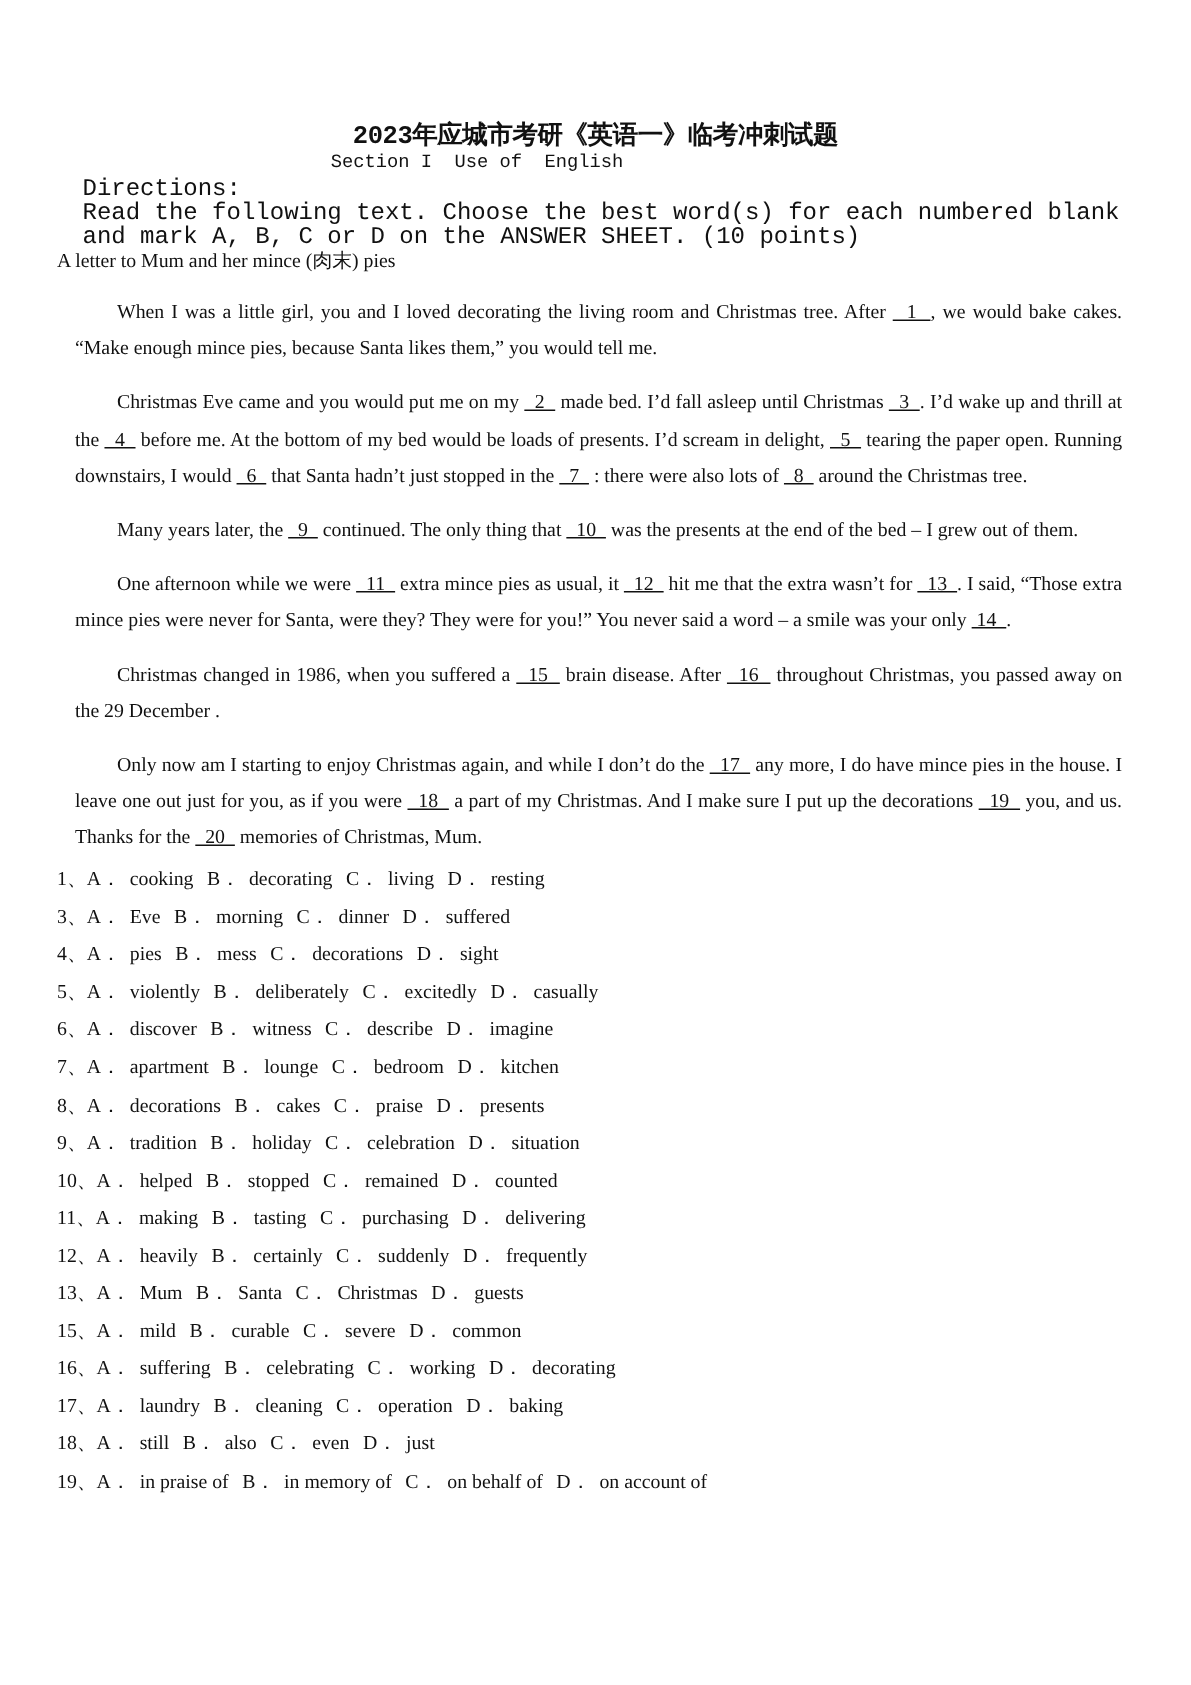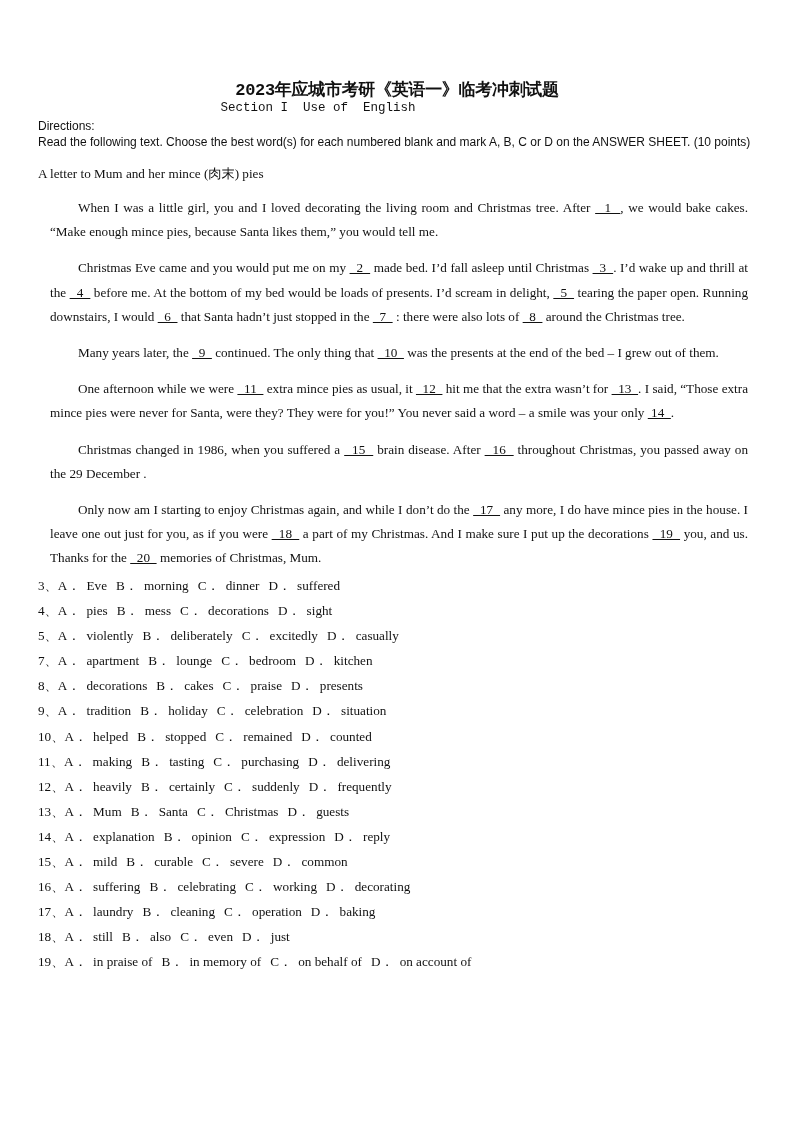--- a/index.html
+++ b/index.html
@@ -7,22 +7,22 @@
   .page { position: absolute; left: 0; top: 0; width: 794px; height: 1123px; }
   .title {
     position: absolute; top: 78px; left: 0; width: 794px; text-align: center;
     font-family: Liberation Mono, monospace; font-weight: bold; font-size: 17px; letter-spacing: -0.3px;
   }
   .subtitle {
     position: absolute; top: 101px; left: 0; width: 636px; text-align: center;
     font-family: "Liberation Mono", monospace; font-size: 12.5px; white-space: pre;
   }
   .mono {
-    position: absolute; left: 38px; width: 720px;
-    font-family: Liberation Sans, sans-serif; font-size: 12px; line-height: 16px; white-space: pre-wrap;
+    position: absolute; left: 55px; width: 720px;
+    font-family: Liberation Mono, monospace; font-size: 16px; line-height: 16px; white-space: pre-wrap;
   }
   .dir-label { top: 118px; }
   .dir-text { top: 134px; }
   .serif {
     font-family: "Liberation Serif", serif; font-size: 13.2px;
   }
   .letter-title { position: absolute; left: 38px; top: 165px; }
   .passage { position: absolute; left: 38px; top: 184px; width: 722px; }
   .para { margin: 12px; line-height: 24.2px; text-indent: 28px; text-align: justify; }
   .blank { text-decoration: underline; white-space: pre; }
@@ -43,30 +43,31 @@
   <div class="serif letter-title">A letter to Mum and her mince (肉末) pies</div>
   <div class="serif passage" id="passage">
       <p class="para"><span>When I was a little girl, you and I loved decorating the living room and Christmas tree. After </span><span class="blank">  1  </span><span>, we would bake cakes. “Make enough mince pies, because Santa likes them,” you would tell me.</span></p>
       <p class="para"><span>Christmas Eve came and you would put me on my </span><span class="blank">  2  </span><span> made bed. I’d fall asleep until Christmas </span><span class="blank">  3  </span><span>. I’d wake up and thrill at the </span><span class="blank">  4  </span><span> before me. At the bottom of my bed would be loads of presents. I’d scream in delight, </span><span class="blank">  5  </span><span> tearing the paper open. Running downstairs, I would </span><span class="blank">  6  </span><span> that Santa hadn’t just stopped in the </span><span class="blank">  7  </span><span> : there were also lots of </span><span class="blank">  8  </span><span> around the Christmas tree.</span></p>
       <p class="para"><span>Many years later, the </span><span class="blank">  9  </span><span> continued. The only thing that </span><span class="blank">  10  </span><span> was the presents at the end of the bed – I grew out of them.</span></p>
       <p class="para"><span>One afternoon while we were </span><span class="blank">  11  </span><span> extra mince pies as usual, it </span><span class="blank">  12  </span><span> hit me that the extra wasn’t for </span><span class="blank">  13  </span><span>. I said, “Those extra mince pies were never for Santa, were they? They were for you!” You never said a word – a smile was your only </span><span class="blank"> 14  </span><span>.</span></p>
       <p class="para"><span>Christmas changed in 1986, when you suffered a </span><span class="blank">  15  </span><span> brain disease. After </span><span class="blank">  16  </span><span> throughout Christmas, you passed away on the 29 December .</span></p>
       <p class="para"><span>Only now am I starting to enjoy Christmas again, and while I don’t do the </span><span class="blank">  17  </span><span> any more, I do have mince pies in the house. I leave one out just for you, as if you were </span><span class="blank">  18  </span><span> a part of my Christmas. And I make sure I put up the decorations </span><span class="blank">  19  </span><span> you, and us. Thanks for the </span><span class="blank">  20  </span><span> memories of Christmas, Mum.</span></p>
     </div>
   <div class="serif options" id="options">
+      <div class="opt-row"><span class="opt-num">1、</span><span class="opt"><span class="opt-letter">A．</span><span>cooking</span></span><span class="opt"><span class="opt-letter">B．</span><span>decorating</span></span><span class="opt"><span class="opt-letter">C．</span><span>living</span></span><span class="opt"><span class="opt-letter">D．</span><span>resting</span></span></div>
       <div class="opt-row"><span class="opt-num">3、</span><span class="opt"><span class="opt-letter">A．</span><span>Eve</span></span><span class="opt"><span class="opt-letter">B．</span><span>morning</span></span><span class="opt"><span class="opt-letter">C．</span><span>dinner</span></span><span class="opt"><span class="opt-letter">D．</span><span>suffered</span></span></div>
       <div class="opt-row"><span class="opt-num">4、</span><span class="opt"><span class="opt-letter">A．</span><span>pies</span></span><span class="opt"><span class="opt-letter">B．</span><span>mess</span></span><span class="opt"><span class="opt-letter">C．</span><span>decorations</span></span><span class="opt"><span class="opt-letter">D．</span><span>sight</span></span></div>
       <div class="opt-row"><span class="opt-num">5、</span><span class="opt"><span class="opt-letter">A．</span><span>violently</span></span><span class="opt"><span class="opt-letter">B．</span><span>deliberately</span></span><span class="opt"><span class="opt-letter">C．</span><span>excitedly</span></span><span class="opt"><span class="opt-letter">D．</span><span>casually</span></span></div>
+      <div class="opt-row"><span class="opt-num">6、</span><span class="opt"><span class="opt-letter">A．</span><span>discover</span></span><span class="opt"><span class="opt-letter">B．</span><span>witness</span></span><span class="opt"><span class="opt-letter">C．</span><span>describe</span></span><span class="opt"><span class="opt-letter">D．</span><span>imagine</span></span></div>
       <div class="opt-row"><span class="opt-num">7、</span><span class="opt"><span class="opt-letter">A．</span><span>apartment</span></span><span class="opt"><span class="opt-letter">B．</span><span>lounge</span></span><span class="opt"><span class="opt-letter">C．</span><span>bedroom</span></span><span class="opt"><span class="opt-letter">D．</span><span>kitchen</span></span></div>
       <div class="opt-row"><span class="opt-num">8、</span><span class="opt"><span class="opt-letter">A．</span><span>decorations</span></span><span class="opt"><span class="opt-letter">B．</span><span>cakes</span></span><span class="opt"><span class="opt-letter">C．</span><span>praise</span></span><span class="opt"><span class="opt-letter">D．</span><span>presents</span></span></div>
       <div class="opt-row"><span class="opt-num">9、</span><span class="opt"><span class="opt-letter">A．</span><span>tradition</span></span><span class="opt"><span class="opt-letter">B．</span><span>holiday</span></span><span class="opt"><span class="opt-letter">C．</span><span>celebration</span></span><span class="opt"><span class="opt-letter">D．</span><span>situation</span></span></div>
       <div class="opt-row"><span class="opt-num">10、</span><span class="opt"><span class="opt-letter">A．</span><span>helped</span></span><span class="opt"><span class="opt-letter">B．</span><span>stopped</span></span><span class="opt"><span class="opt-letter">C．</span><span>remained</span></span><span class="opt"><span class="opt-letter">D．</span><span>counted</span></span></div>
       <div class="opt-row"><span class="opt-num">11、</span><span class="opt"><span class="opt-letter">A．</span><span>making</span></span><span class="opt"><span class="opt-letter">B．</span><span>tasting</span></span><span class="opt"><span class="opt-letter">C．</span><span>purchasing</span></span><span class="opt"><span class="opt-letter">D．</span><span>delivering</span></span></div>
       <div class="opt-row"><span class="opt-num">12、</span><span class="opt"><span class="opt-letter">A．</span><span>heavily</span></span><span class="opt"><span class="opt-letter">B．</span><span>certainly</span></span><span class="opt"><span class="opt-letter">C．</span><span>suddenly</span></span><span class="opt"><span class="opt-letter">D．</span><span>frequently</span></span></div>
       <div class="opt-row"><span class="opt-num">13、</span><span class="opt"><span class="opt-letter">A．</span><span>Mum</span></span><span class="opt"><span class="opt-letter">B．</span><span>Santa</span></span><span class="opt"><span class="opt-letter">C．</span><span>Christmas</span></span><span class="opt"><span class="opt-letter">D．</span><span>guests</span></span></div>
-      <div class="opt-row"><span class="opt-num">14、</span><span class="opt"><span class="opt-letter">A．</span><span>explanation</span></span><span class="opt"><span class="opt-letter">B．</span><span>opinion</span></span><span class="opt"><span class="opt-letter">C．</span><span>expression</span></span><span class="opt"><span class="opt-letter">D．</span><span>reply</span></span></div>
       <div class="opt-row"><span class="opt-num">15、</span><span class="opt"><span class="opt-letter">A．</span><span>mild</span></span><span class="opt"><span class="opt-letter">B．</span><span>curable</span></span><span class="opt"><span class="opt-letter">C．</span><span>severe</span></span><span class="opt"><span class="opt-letter">D．</span><span>common</span></span></div>
       <div class="opt-row"><span class="opt-num">16、</span><span class="opt"><span class="opt-letter">A．</span><span>suffering</span></span><span class="opt"><span class="opt-letter">B．</span><span>celebrating</span></span><span class="opt"><span class="opt-letter">C．</span><span>working</span></span><span class="opt"><span class="opt-letter">D．</span><span>decorating</span></span></div>
       <div class="opt-row"><span class="opt-num">17、</span><span class="opt"><span class="opt-letter">A．</span><span>laundry</span></span><span class="opt"><span class="opt-letter">B．</span><span>cleaning</span></span><span class="opt"><span class="opt-letter">C．</span><span>operation</span></span><span class="opt"><span class="opt-letter">D．</span><span>baking</span></span></div>
       <div class="opt-row"><span class="opt-num">18、</span><span class="opt"><span class="opt-letter">A．</span><span>still</span></span><span class="opt"><span class="opt-letter">B．</span><span>also</span></span><span class="opt"><span class="opt-letter">C．</span><span>even</span></span><span class="opt"><span class="opt-letter">D．</span><span>just</span></span></div>
       <div class="opt-row"><span class="opt-num">19、</span><span class="opt"><span class="opt-letter">A．</span><span>in praise of</span></span><span class="opt"><span class="opt-letter">B．</span><span>in memory of</span></span><span class="opt"><span class="opt-letter">C．</span><span>on behalf of</span></span><span class="opt"><span class="opt-letter">D．</span><span>on account of</span></span></div>
     </div>
 </div>
 
 </body></html>

